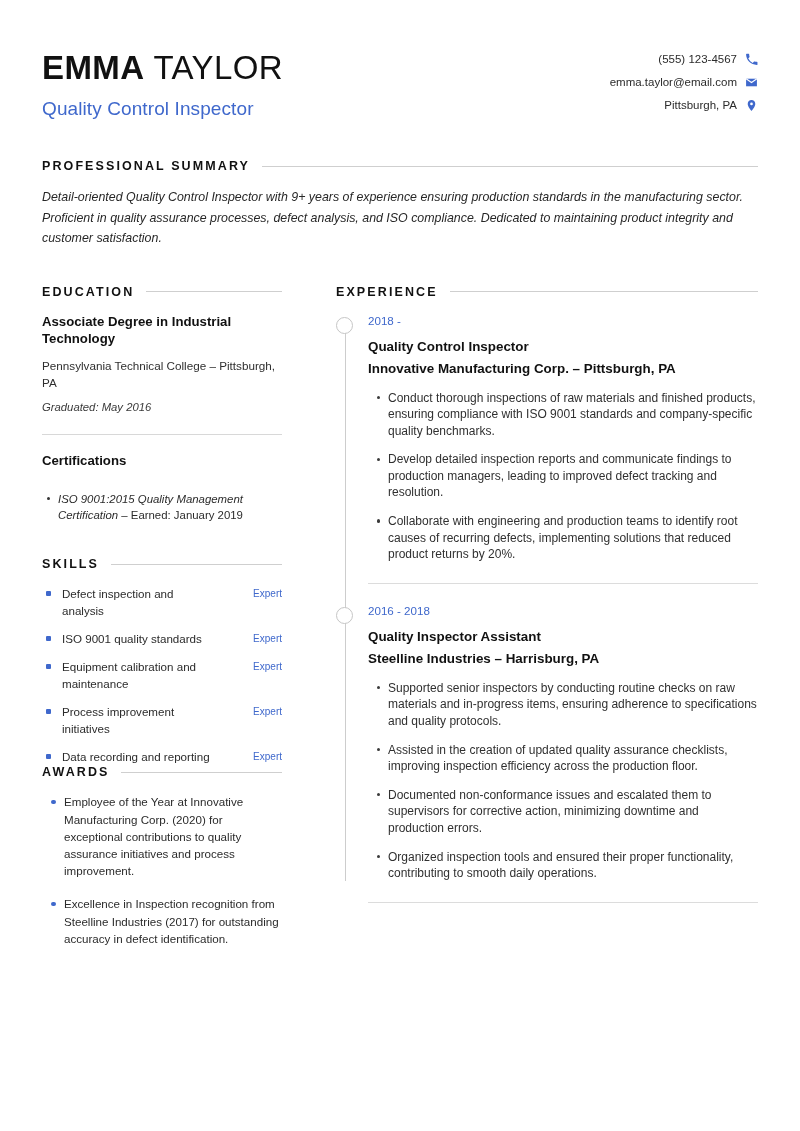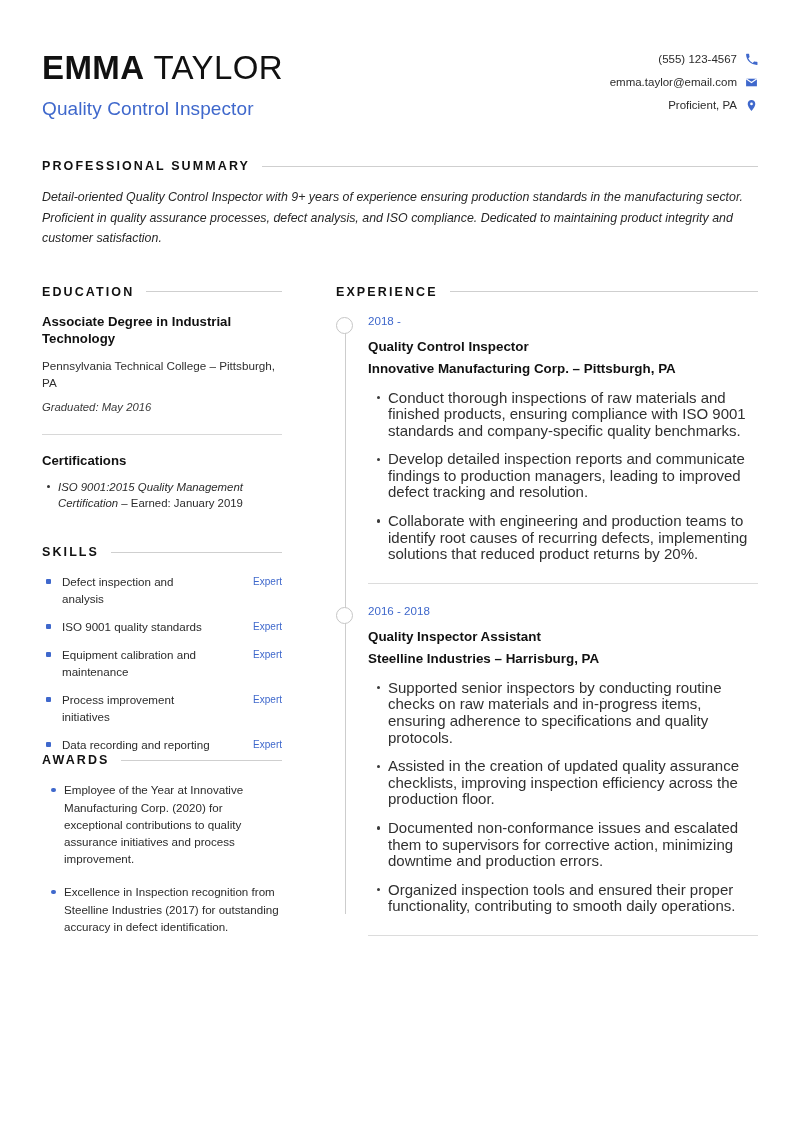--- a/index.html
+++ b/index.html
@@ -127,21 +127,21 @@
   }
   .hr-block {
     height: 1px;
     background: #d8d8d8;
     margin: 19px 0 17px 0;
   }
   .sub-head {
     font-size: 13.2px;
     font-weight: 700;
     color: #111111;
-    margin-bottom: 10px;
+    margin-bottom: 22px;
     line-height: 17px;
   }
 
   
   ul.blist {
     margin: 0;
     padding: 0 0 0 16px;
     list-style: none;
   }
   ul.blist li {
@@ -269,21 +269,21 @@
     line-height: 18px;
     margin-bottom: 12px;
   }
   ul.duties {
     margin: 0;
     padding: 0 0 0 20px;
     list-style: none;
   }
   ul.duties li {
     position: relative;
-    font-size: 15px;
+    font-size: 12px;
     line-height: 16.6px;
     color: #303030;
     margin-bottom: 12px;
   }
   ul.duties li:last-child { margin-bottom: 0; }
   ul.duties li::before {
     content: "";
     position: absolute;
     left: -11px;
     top: 6.4px;
@@ -325,21 +325,21 @@
       <div class="contact-row">
         <span>emma.taylor@email.com</span>
         <span class="ico">
           <svg width="13" height="13" viewBox="0 0 24 24" fill="#3f68cc">
               <path d="M2 5h20v14H2z"></path>
               <path d="M2 5l10 7 10-7" stroke="#ffffff" stroke-width="2" fill="none"></path>
             </svg>
         </span>
       </div>
       <div class="contact-row">
-        <span>Proficient, PA</span>
+        <span>Pittsburgh, PA</span>
         <span class="ico">
           <svg width="13" height="13" viewBox="0 0 24 24" fill="#3f68cc">
               <path d="M12 2C8.1 2 5 5.1 5 9c0 5.2 7 13 7 13s7-7.8 7-13c0-3.9-3.1-7-7-7zm0 9.5A2.5 2.5 0 1 1 12 6.5a2.5 2.5 0 0 1 0 5z"></path>
             </svg>
         </span>
       </div>
     </div>
   </div>
 
   <div class="summary-sec">

